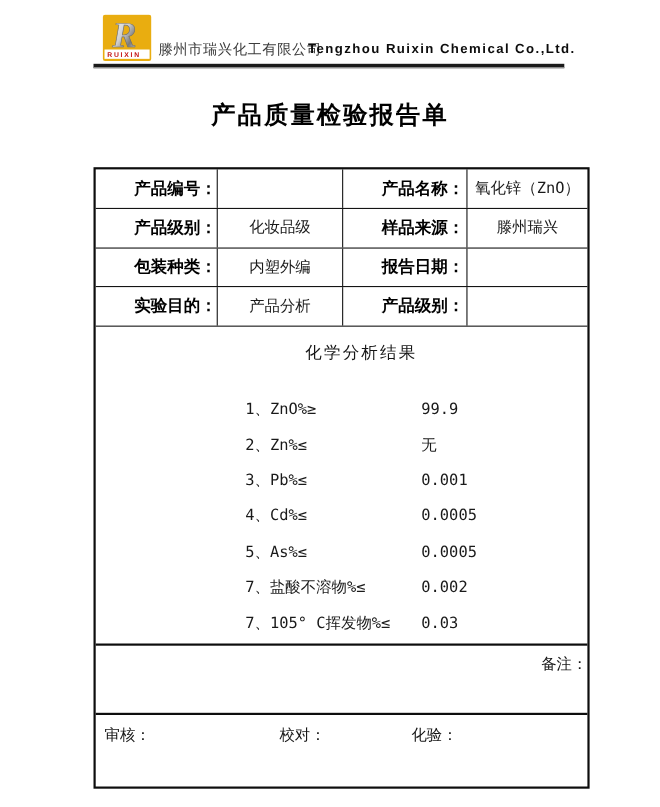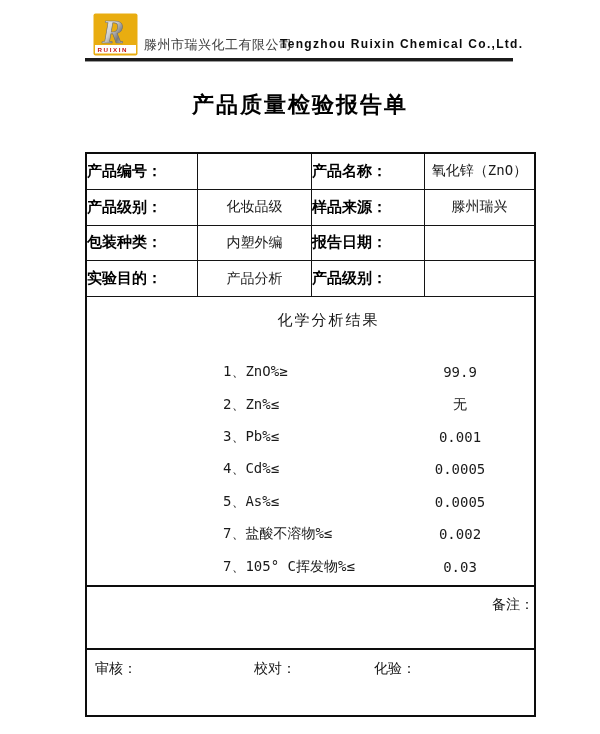--- a/index.html
+++ b/index.html
@@ -27,38 +27,38 @@
     position:absolute;left:85px;top:152px;width:451px;height:565px;
     border:2px solid #0d0d0d;box-sizing:border-box;display:flex;flex-direction:column;
     background:#fff;
   }
   .info-row{display:flex;height:35.75px;border-bottom:1.5px solid #141414;box-sizing:border-box;}
   .cell{box-sizing:border-box;display:flex;align-items:center;overflow:hidden;}
   .cell.c1{width:111px;border-right:1.5px solid #141414;}
   .cell.c2{width:114px;border-right:1.5px solid #141414;justify-content:center;}
   .cell.c3{width:113px;border-right:1.5px solid #141414;}
   .cell.c4{flex:1;justify-content:center;text-align:center;}
-  .lbl{font-weight:bold;font-size:15px;padding-left:0;white-space:nowrap;color:#000;}
+  .lbl{font-weight:bold;font-size:15px;padding-left:35px;white-space:nowrap;color:#000;}
   .val{
     font-size:14px;white-space:nowrap;color:#1a1a1a;
     font-family:"DejaVu Sans Mono","Liberation Mono", monospace;
   }
   .analysis{height:290px;border-bottom:2px solid #0d0d0d;box-sizing:border-box;padding-top:14px;position:relative;padding-left:36px;}
   .analysis-title{
     text-align:center;font-size:15px;color:#151515;letter-spacing:2px;
     font-family:"Liberation Serif", serif;
   }
   .items{margin-top:26px;}
   .item{height:32.4px;position:relative;display:flex;align-items:center;}
   .item-label{
     margin-left:100px;font-size:14px;color:#1a1a1a;white-space:nowrap;
     font-family:"DejaVu Sans Mono","Liberation Mono", monospace;
   }
   .item-value{
-    position:absolute;left:272px;width:130px;text-align:center;font-size:14px;color:#1a1a1a;
+    position:absolute;left:260px;width:130px;text-align:left;font-size:14px;color:#1a1a1a;
     font-family:"DejaVu Sans Mono","Liberation Mono", monospace;
   }
   .remarks{height:63px;border-bottom:2px solid #0d0d0d;box-sizing:border-box;padding:8px 0 0 7px;text-align:right;}
   .remarks-label,.sign-label{
     font-size:14px;color:#151515;font-family:"Liberation Serif", serif;white-space:nowrap;
   }
   .signoff{flex:1;position:relative;}
   .sign-label{position:absolute;top:10px;}
   .sign-review{left:8px;}
   .sign-proofread{left:167px;}

